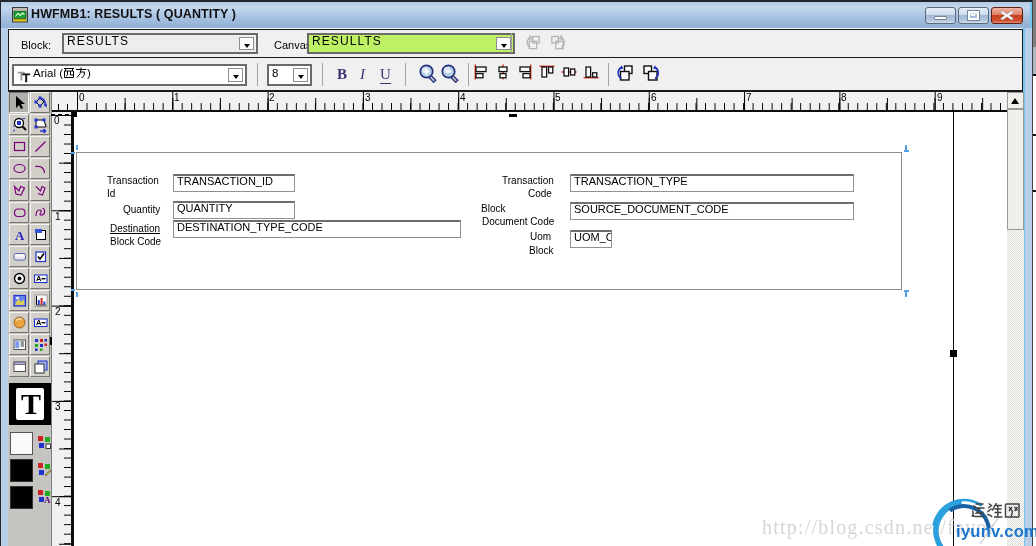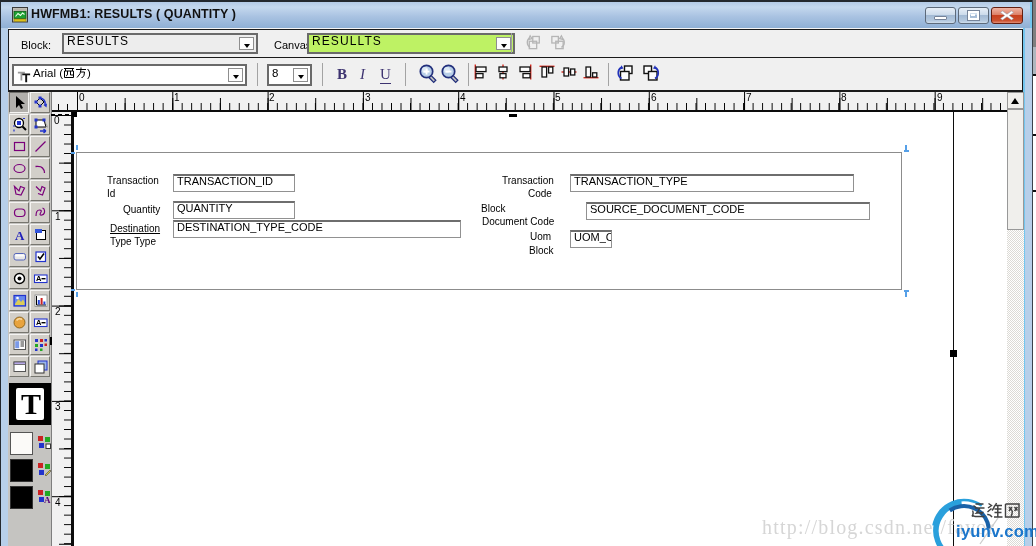--- a/index.html
+++ b/index.html
@@ -121,42 +121,42 @@
 <div class="abs" style="left:71px;top:289px;width:4px;height:2px;background:#56a0e8;"></div>
 <div class="abs" style="left:905px;top:292px;width:2px;height:5px;background:#56a0e8;"></div>
 <div class="abs" style="left:904px;top:290px;width:5px;height:2px;background:#56a0e8;"></div>
 </div>
 
 <div id="labels">
 <span class="abs t11" style="left:107px;top:175px;">Transaction</span>
 <span class="abs t11" style="left:107px;top:188px;">Id</span>
 <span class="abs t11" style="left:123px;top:204px;">Quantity</span>
 <span class="abs t11" style="left:110px;top:223px;text-decoration:underline;">Destination</span>
-<span class="abs t11" style="left:110px;top:236px;">Type Type</span>
+<span class="abs t11" style="left:110px;top:236px;">Block Code</span>
 <span class="abs t11" style="left:502px;top:175px;">Transaction</span>
 <span class="abs t11" style="left:528px;top:188px;">Code</span>
 <span class="abs t11" style="left:481px;top:202.5px;">Block</span>
 <span class="abs t11" style="left:482px;top:215.5px;">Document Code</span>
 <span class="abs t11" style="left:530px;top:231px;">Uom</span>
 <span class="abs t11" style="left:529px;top:244.5px;">Block</span>
 </div>
 
 <div class="field" style="left:173px;top:174px;width:122px;height:18px;">
     <span>TRANSACTION_ID</span>
   </div>
 <div class="field" style="left:173px;top:201px;width:122px;height:18px;">
     <span>QUANTITY</span>
   </div>
 <div class="field" style="left:173px;top:220px;width:288px;height:18px;">
     <span>DESTINATION_TYPE_CODE</span>
   </div>
 <div class="field" style="left:570px;top:174px;width:284px;height:18px;">
     <span>TRANSACTION_TYPE</span>
   </div>
-<div class="field" style="left:586px;top:202px;width:284px;height:18px;">
+<div class="field" style="left:570px;top:202px;width:284px;height:18px;">
     <span>SOURCE_DOCUMENT_CODE</span>
   </div>
 <div class="field" style="left:570px;top:230px;width:42px;height:18px;">
     <span>UOM_CO</span>
   </div>
 
 <div class="abs" style="left:952.5px;top:112px;width:1.5px;height:434px;background:#0c0c0c;"></div>
 <div class="abs" style="left:950px;top:349.5px;width:7px;height:7px;background:#000;"></div>
 
 <div class="abs" style="left:762px;top:516px;font-family:'Liberation Serif',serif;font-size:20px;color:#d6d6d6;letter-spacing:1.2px;white-space:pre;z-index:11;">http://blog.csdn.net/favor</div>

